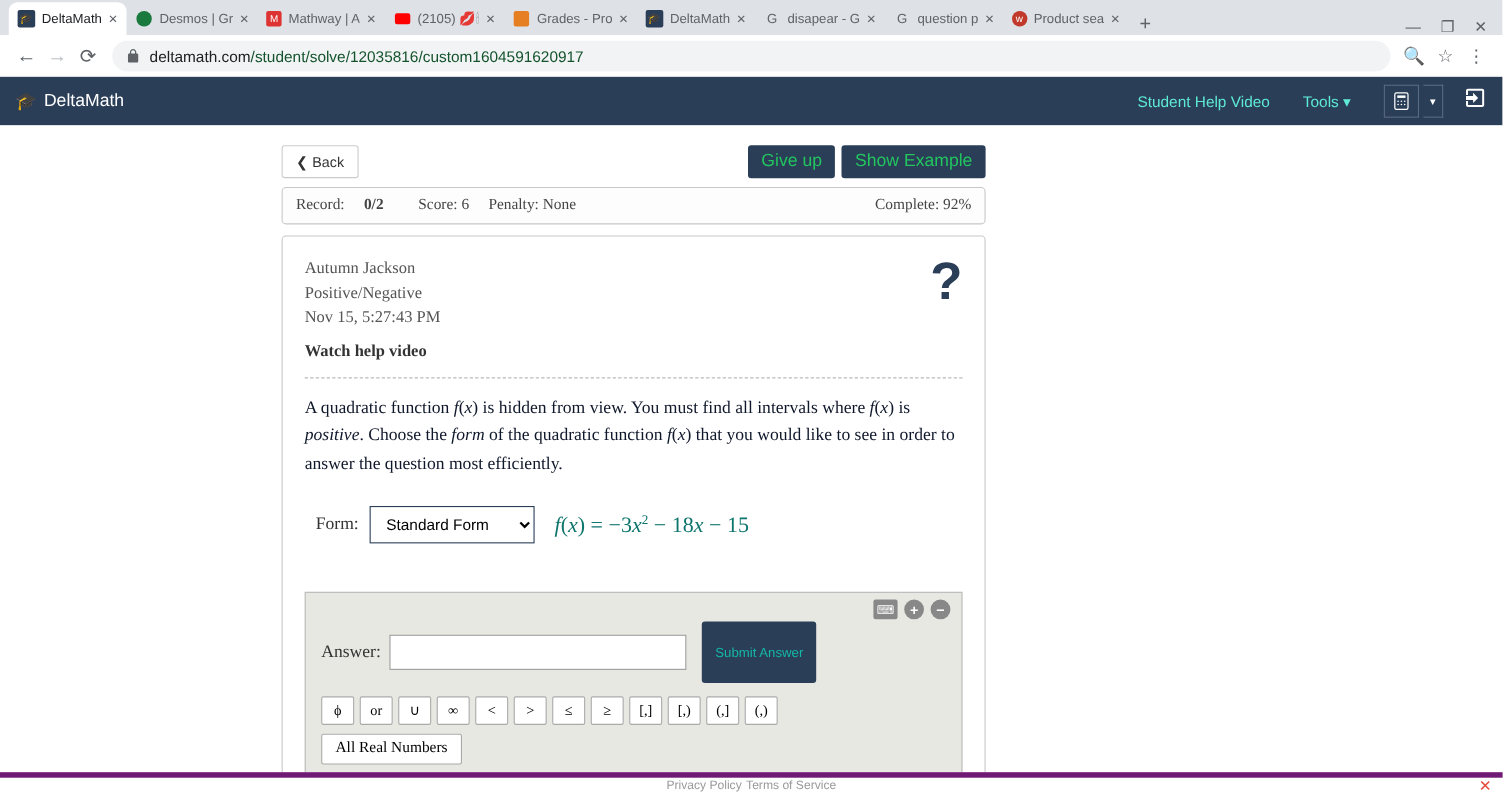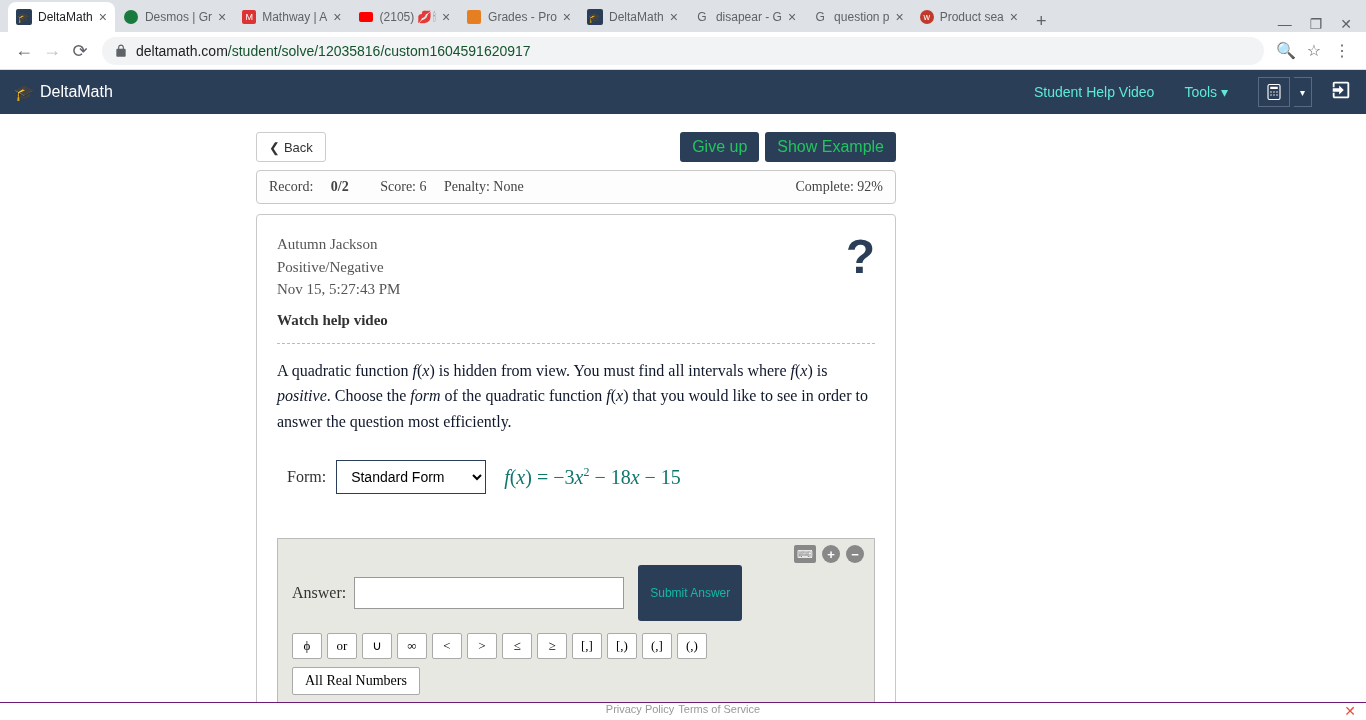--- a/index.html
+++ b/index.html
@@ -82,21 +82,21 @@
 .answer-input { width: 270px; height: 32px; border: 1px solid #999; background: #fff; padding: 0 6px; }
 .submit-btn { background: #2a3e58; color: #14b8a6; border: none; border-radius: 3px; padding: 21px 12px; font-size: 12px; margin-left: 14px; cursor: pointer; }
 
 .symbol-row { display: flex; gap: 5px; margin-top: 12px; flex-wrap: wrap; }
 .sym-btn { min-width: 30px; height: 26px; background: #fff; border: 1px solid #aaa; border-radius: 2px; font-size: 13px; padding: 0 8px; font-family: Georgia, serif; cursor: pointer; }
 .allreal-btn { background: #fff; border: 1px solid #aaa; border-radius: 2px; padding: 5px 12px; font-family: Georgia, serif; font-size: 14px; margin-top: 8px; cursor: pointer; }
 
 .attempt { text-align: right; font-family: Georgia, serif; color: #777; font-size: 14px; margin-top: 8px; }
 
 
-.footer { position: fixed; bottom: 0; left: 0; right: 0; height: 18px; background: #fff; display: flex; justify-content: center; align-items: flex-start; font-size: 11px; color: #999; gap: 4px; border-top: 1px solid #701a75; }
+.footer { position: fixed; bottom: 0; left: 0; right: 0; height: 18px; background: #fff; display: flex; justify-content: center; align-items: center; font-size: 11px; color: #999; gap: 4px; border-top: 5px solid #701a75; }
 .close-x { position: absolute; right: 10px; color: #e74c3c; font-size: 14px; cursor: pointer; }
 
 
 .fav-dm { background: #2a3e58; color: #fff; font-size: 10px; border-radius: 2px; width: 16px; height: 16px; }
 .fav-desmos { background: #1a7a3e; border-radius: 50%; width: 14px; height: 14px; }
 .fav-mathway { background: #d33; color: #fff; font-size: 9px; width: 14px; height: 14px; border-radius: 2px; }
 .fav-yt { background: #f00; width: 14px; height: 10px; border-radius: 2px; }
 .fav-hh { background: #e67e22; width: 14px; height: 14px; border-radius: 2px; }
 .fav-w { background: #c0392b; color: #fff; border-radius: 50%; width: 14px; height: 14px; font-size: 9px; }
 </style>

